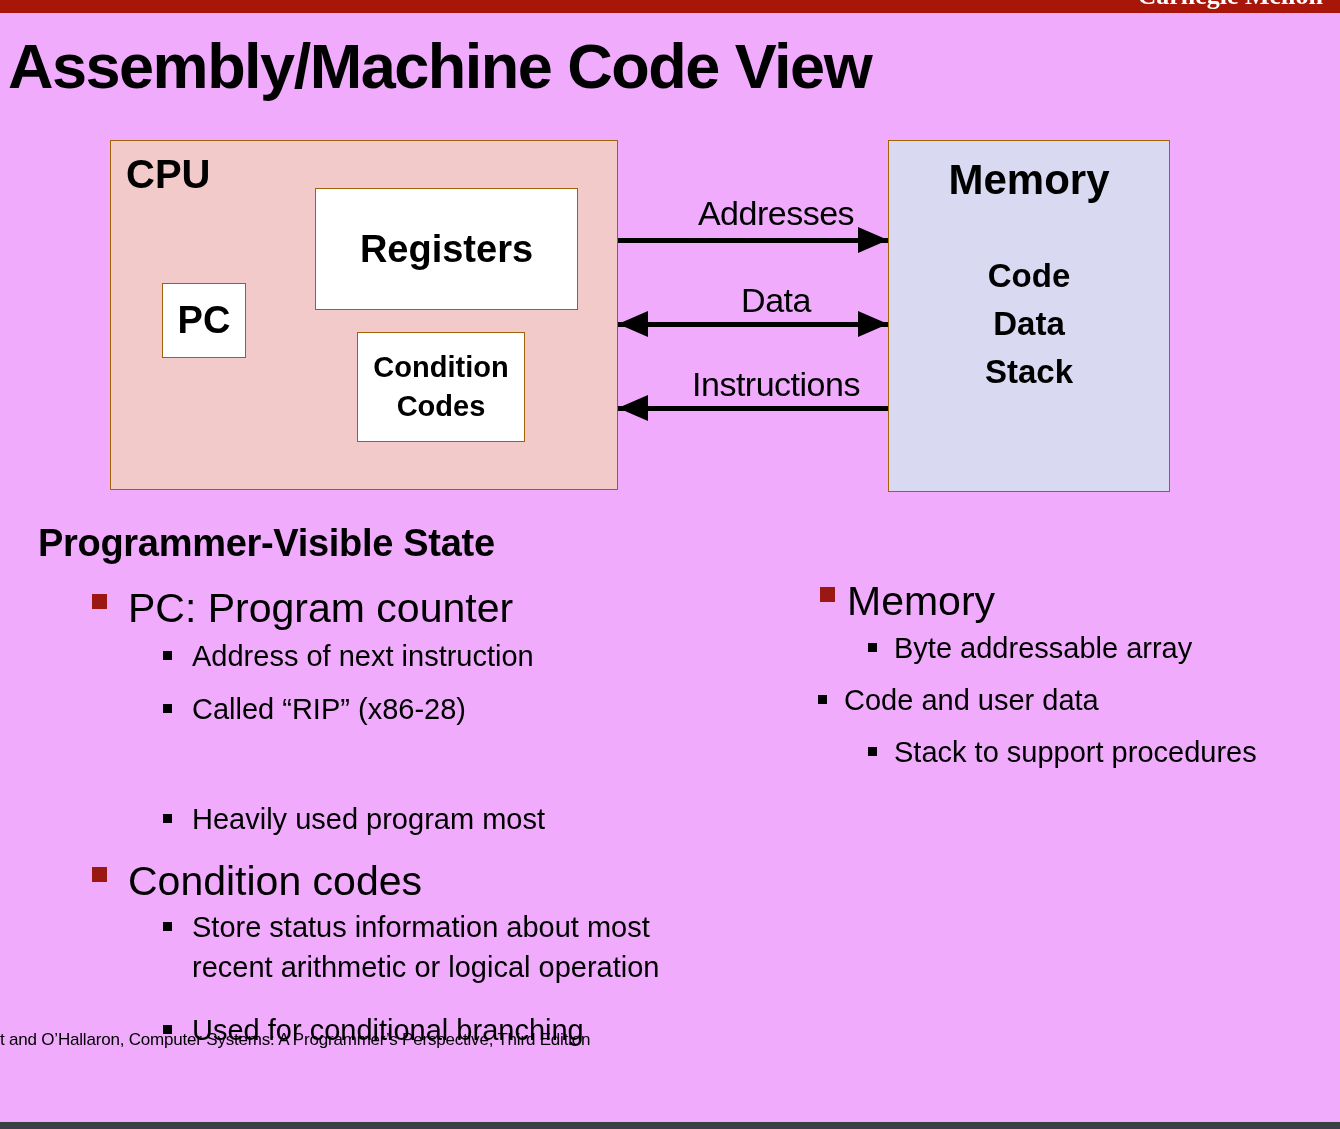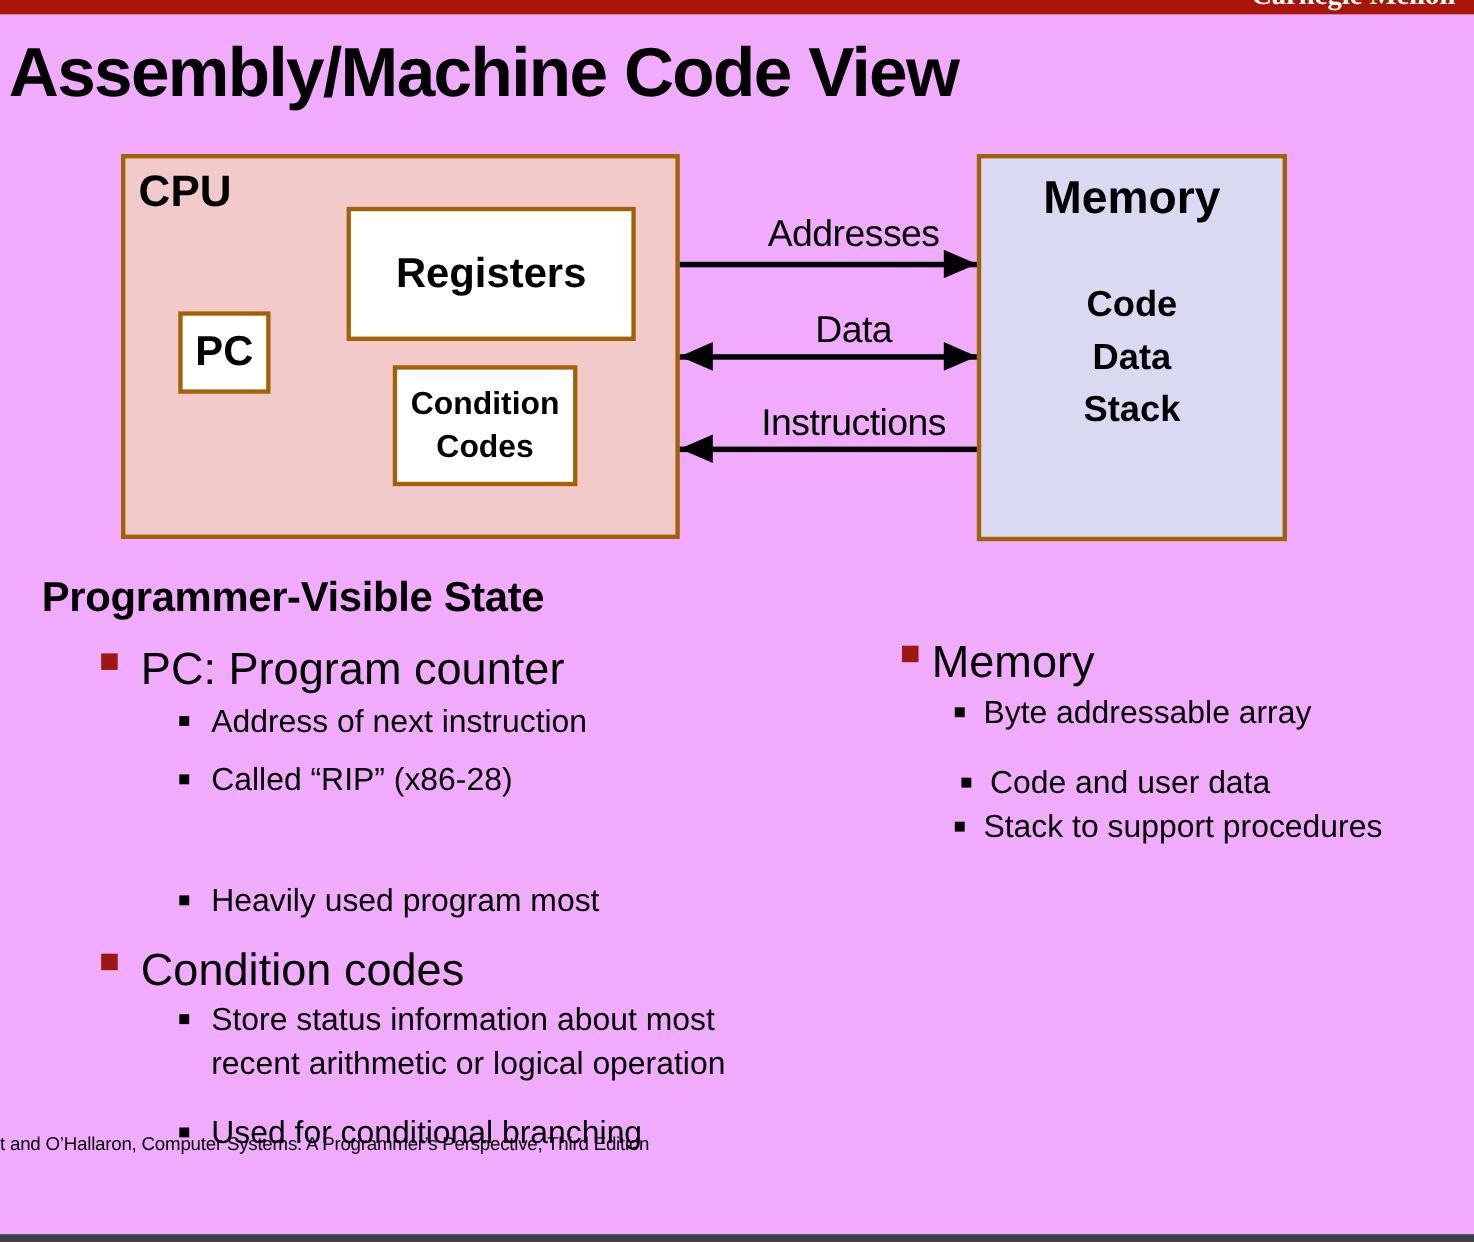--- a/index.html
+++ b/index.html
@@ -8,21 +8,21 @@
     font-family:"Liberation Sans","DejaVu Sans",sans-serif;color:#000;
     overflow:hidden;
   }
   
   .banner{position:absolute;left:0;top:0;width:1340px;height:13px;background:#A8160A;overflow:hidden;}
   .brand{position:absolute;right:17px;top:-17px;color:#fff;font-family:"Liberation Serif","DejaVu Serif",serif;
          font-weight:bold;font-size:26px;line-height:26px;white-space:nowrap;}
   
   .title{position:absolute;left:8px;top:30px;font-size:63px;font-weight:bold;letter-spacing:-1.5px;white-space:nowrap;}
   
-  .box{position:absolute;border:4px solid #a16207;box-sizing:border-box;}
+  .box{position:absolute;border:1px solid #a16207;box-sizing:border-box;}
   .cpu{left:110px;top:140px;width:508px;height:350px;background:#F3CACA;}
   .cpu-label{position:absolute;left:126px;top:152px;font-size:40px;font-weight:bold;}
   .inner{background:#fff;display:flex;align-items:center;justify-content:center;text-align:center;font-weight:bold;}
   .registers{left:315px;top:188px;width:263px;height:122px;font-size:38px;}
   .pc{left:162px;top:283px;width:84px;height:75px;font-size:38px;}
   .ccodes{left:357px;top:332px;width:168px;height:110px;font-size:29px;line-height:39px;flex-direction:column;}
   .memory{left:888px;top:140px;width:282px;height:352px;background:#D9D9F2;}
   .memory-label{position:absolute;left:888px;top:156px;width:282px;text-align:center;font-size:42px;font-weight:bold;}
   .memory-items{position:absolute;left:888px;top:252px;width:282px;text-align:center;font-size:33px;font-weight:bold;line-height:48px;}
   
@@ -123,21 +123,21 @@
   </div>
 
   <div class="row l1" style="left:820px;top:578px;">
     <span class="sq"></span>
     <span class="txt" style="padding-left:27px;">Memory</span>
   </div>
   <div class="row l2 l2r" style="left:868px;top:632px;">
     <span class="sq2"></span>
     <span class="txt">Byte addressable array</span>
   </div>
-  <div class="row l2 l2r" style="left:874px;top:684px;margin-top:12px;">
+  <div class="row l2 l2r" style="left:818px;top:684px;">
     <span class="sq2"></span>
     <span class="txt">Code and user data</span>
   </div>
   <div class="row l2 l2r" style="left:868px;top:736px;">
     <span class="sq2"></span>
     <span class="txt">Stack to support procedures</span>
   </div>
 
   <div class="footer">t and O’Hallaron, Computer Systems: A Programmer’s Perspective, Third Edition</div>
   <div class="footer-bar"></div>

